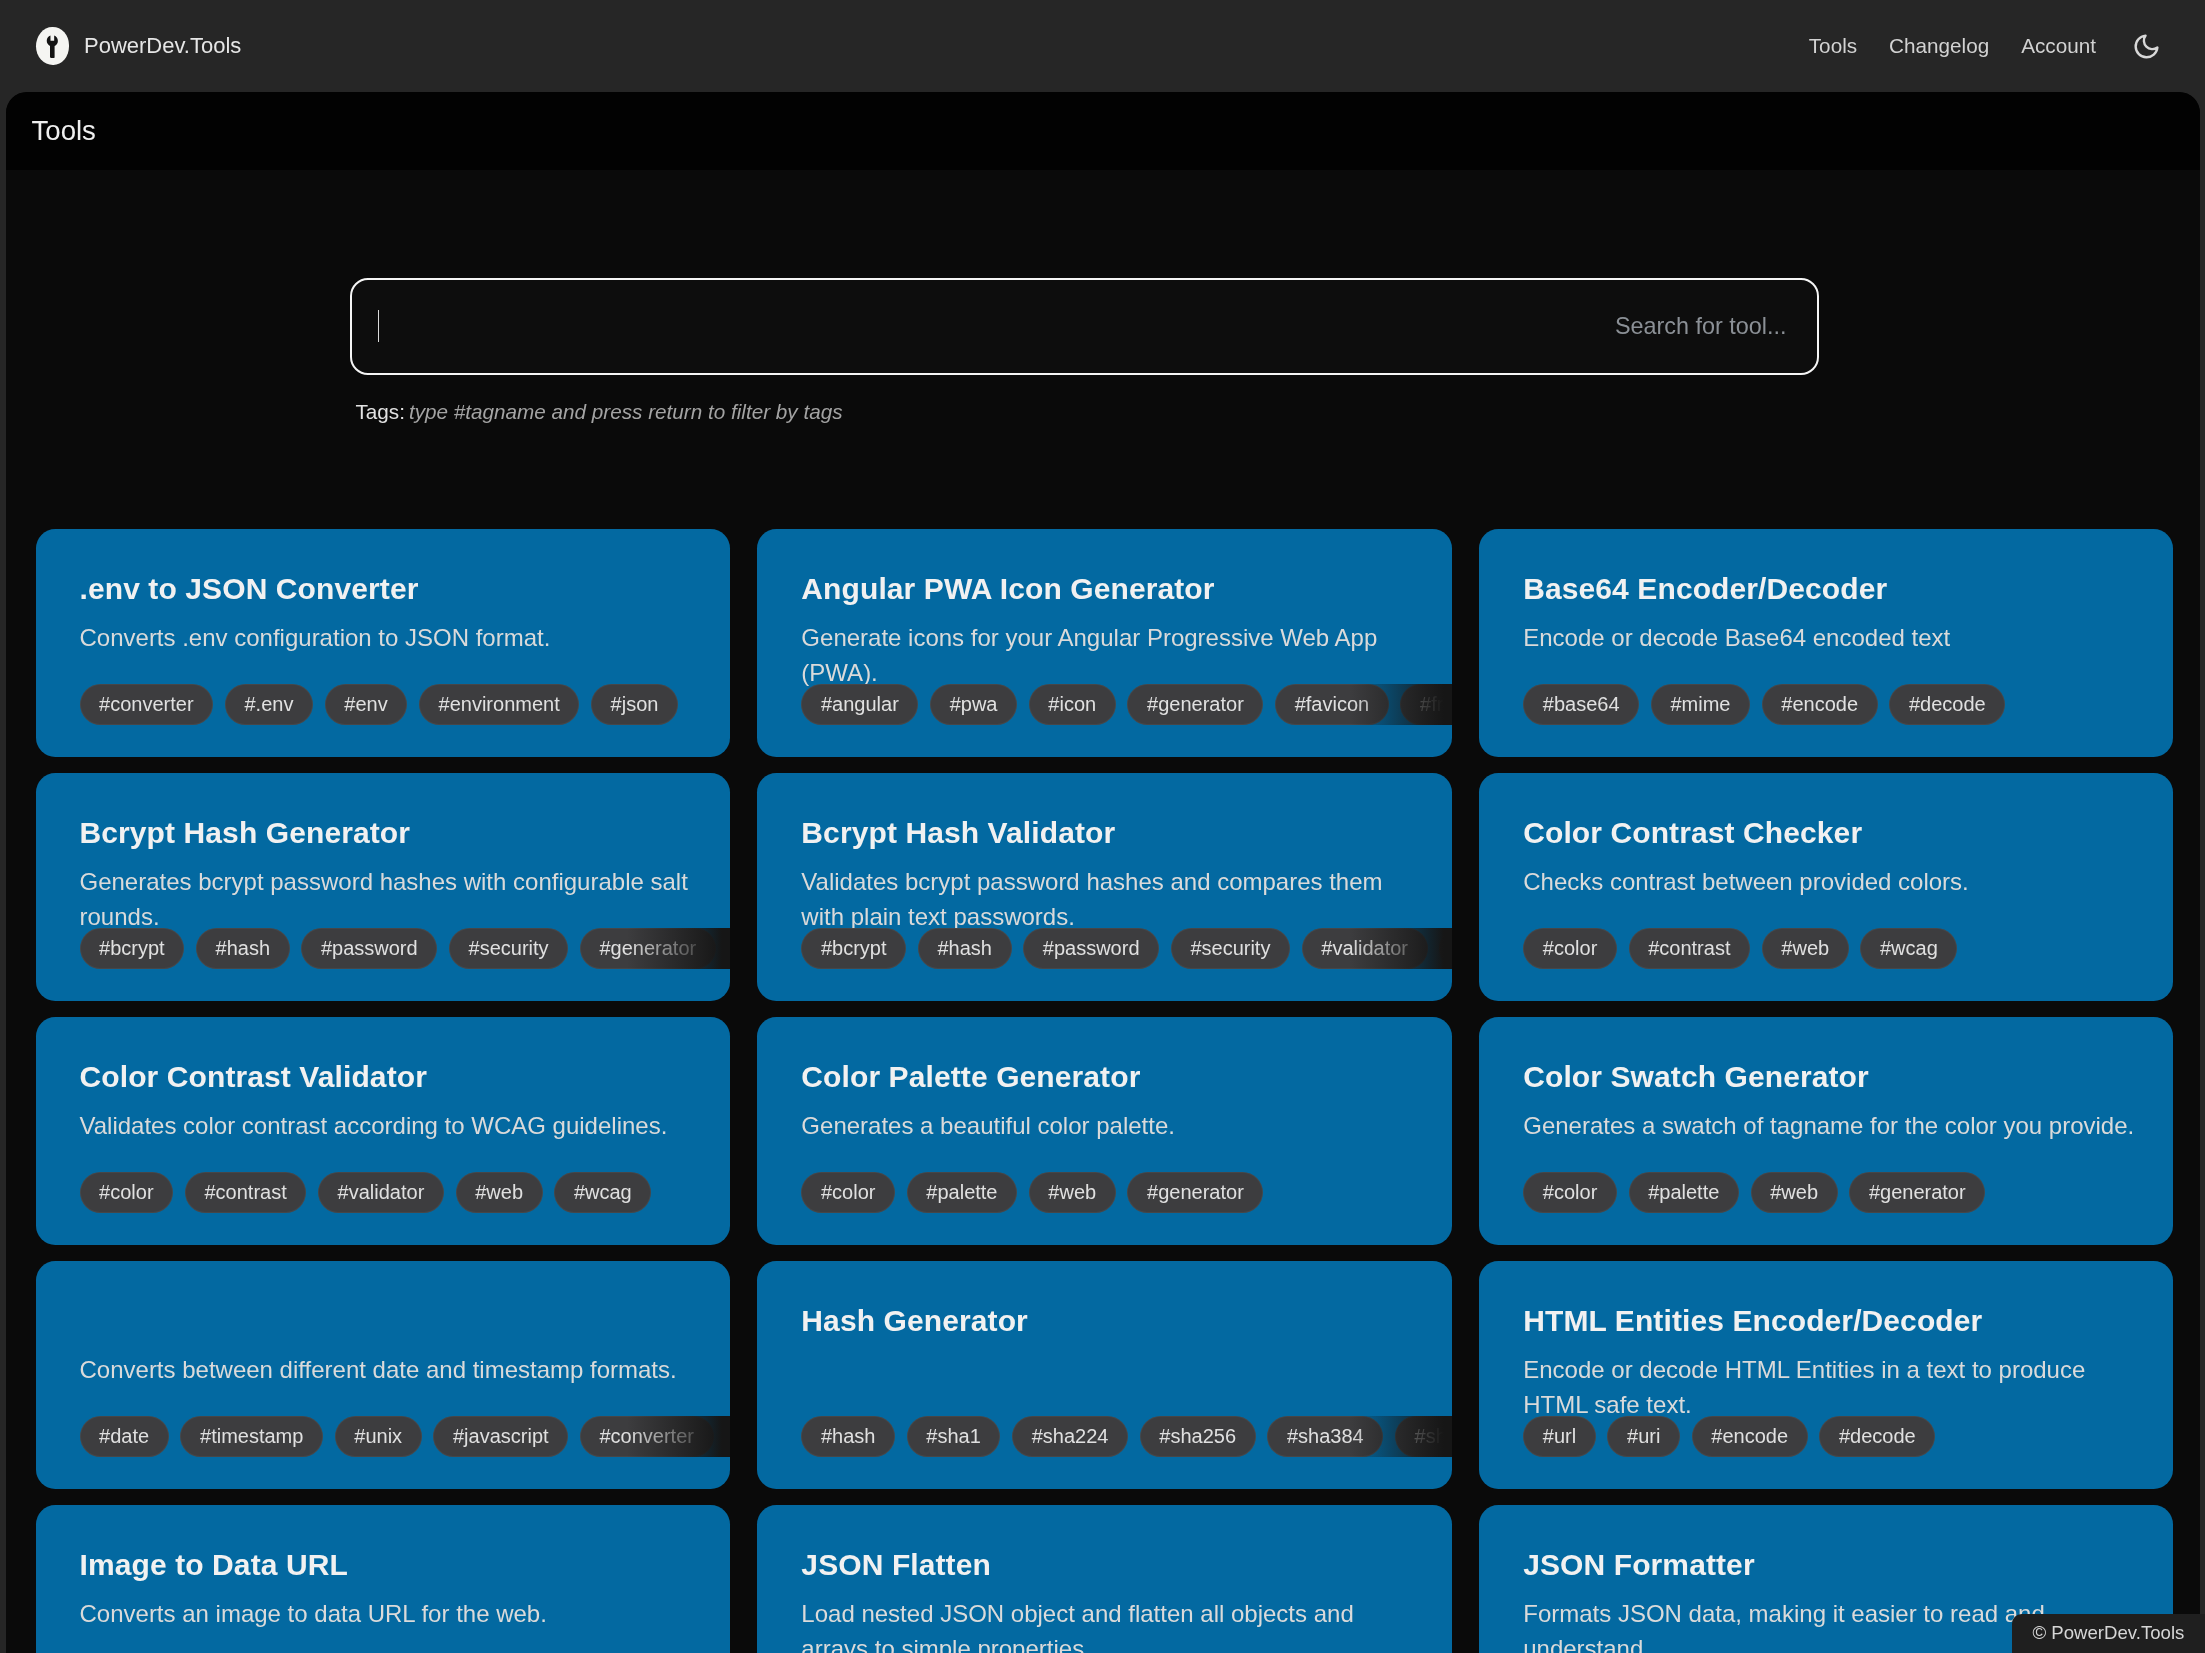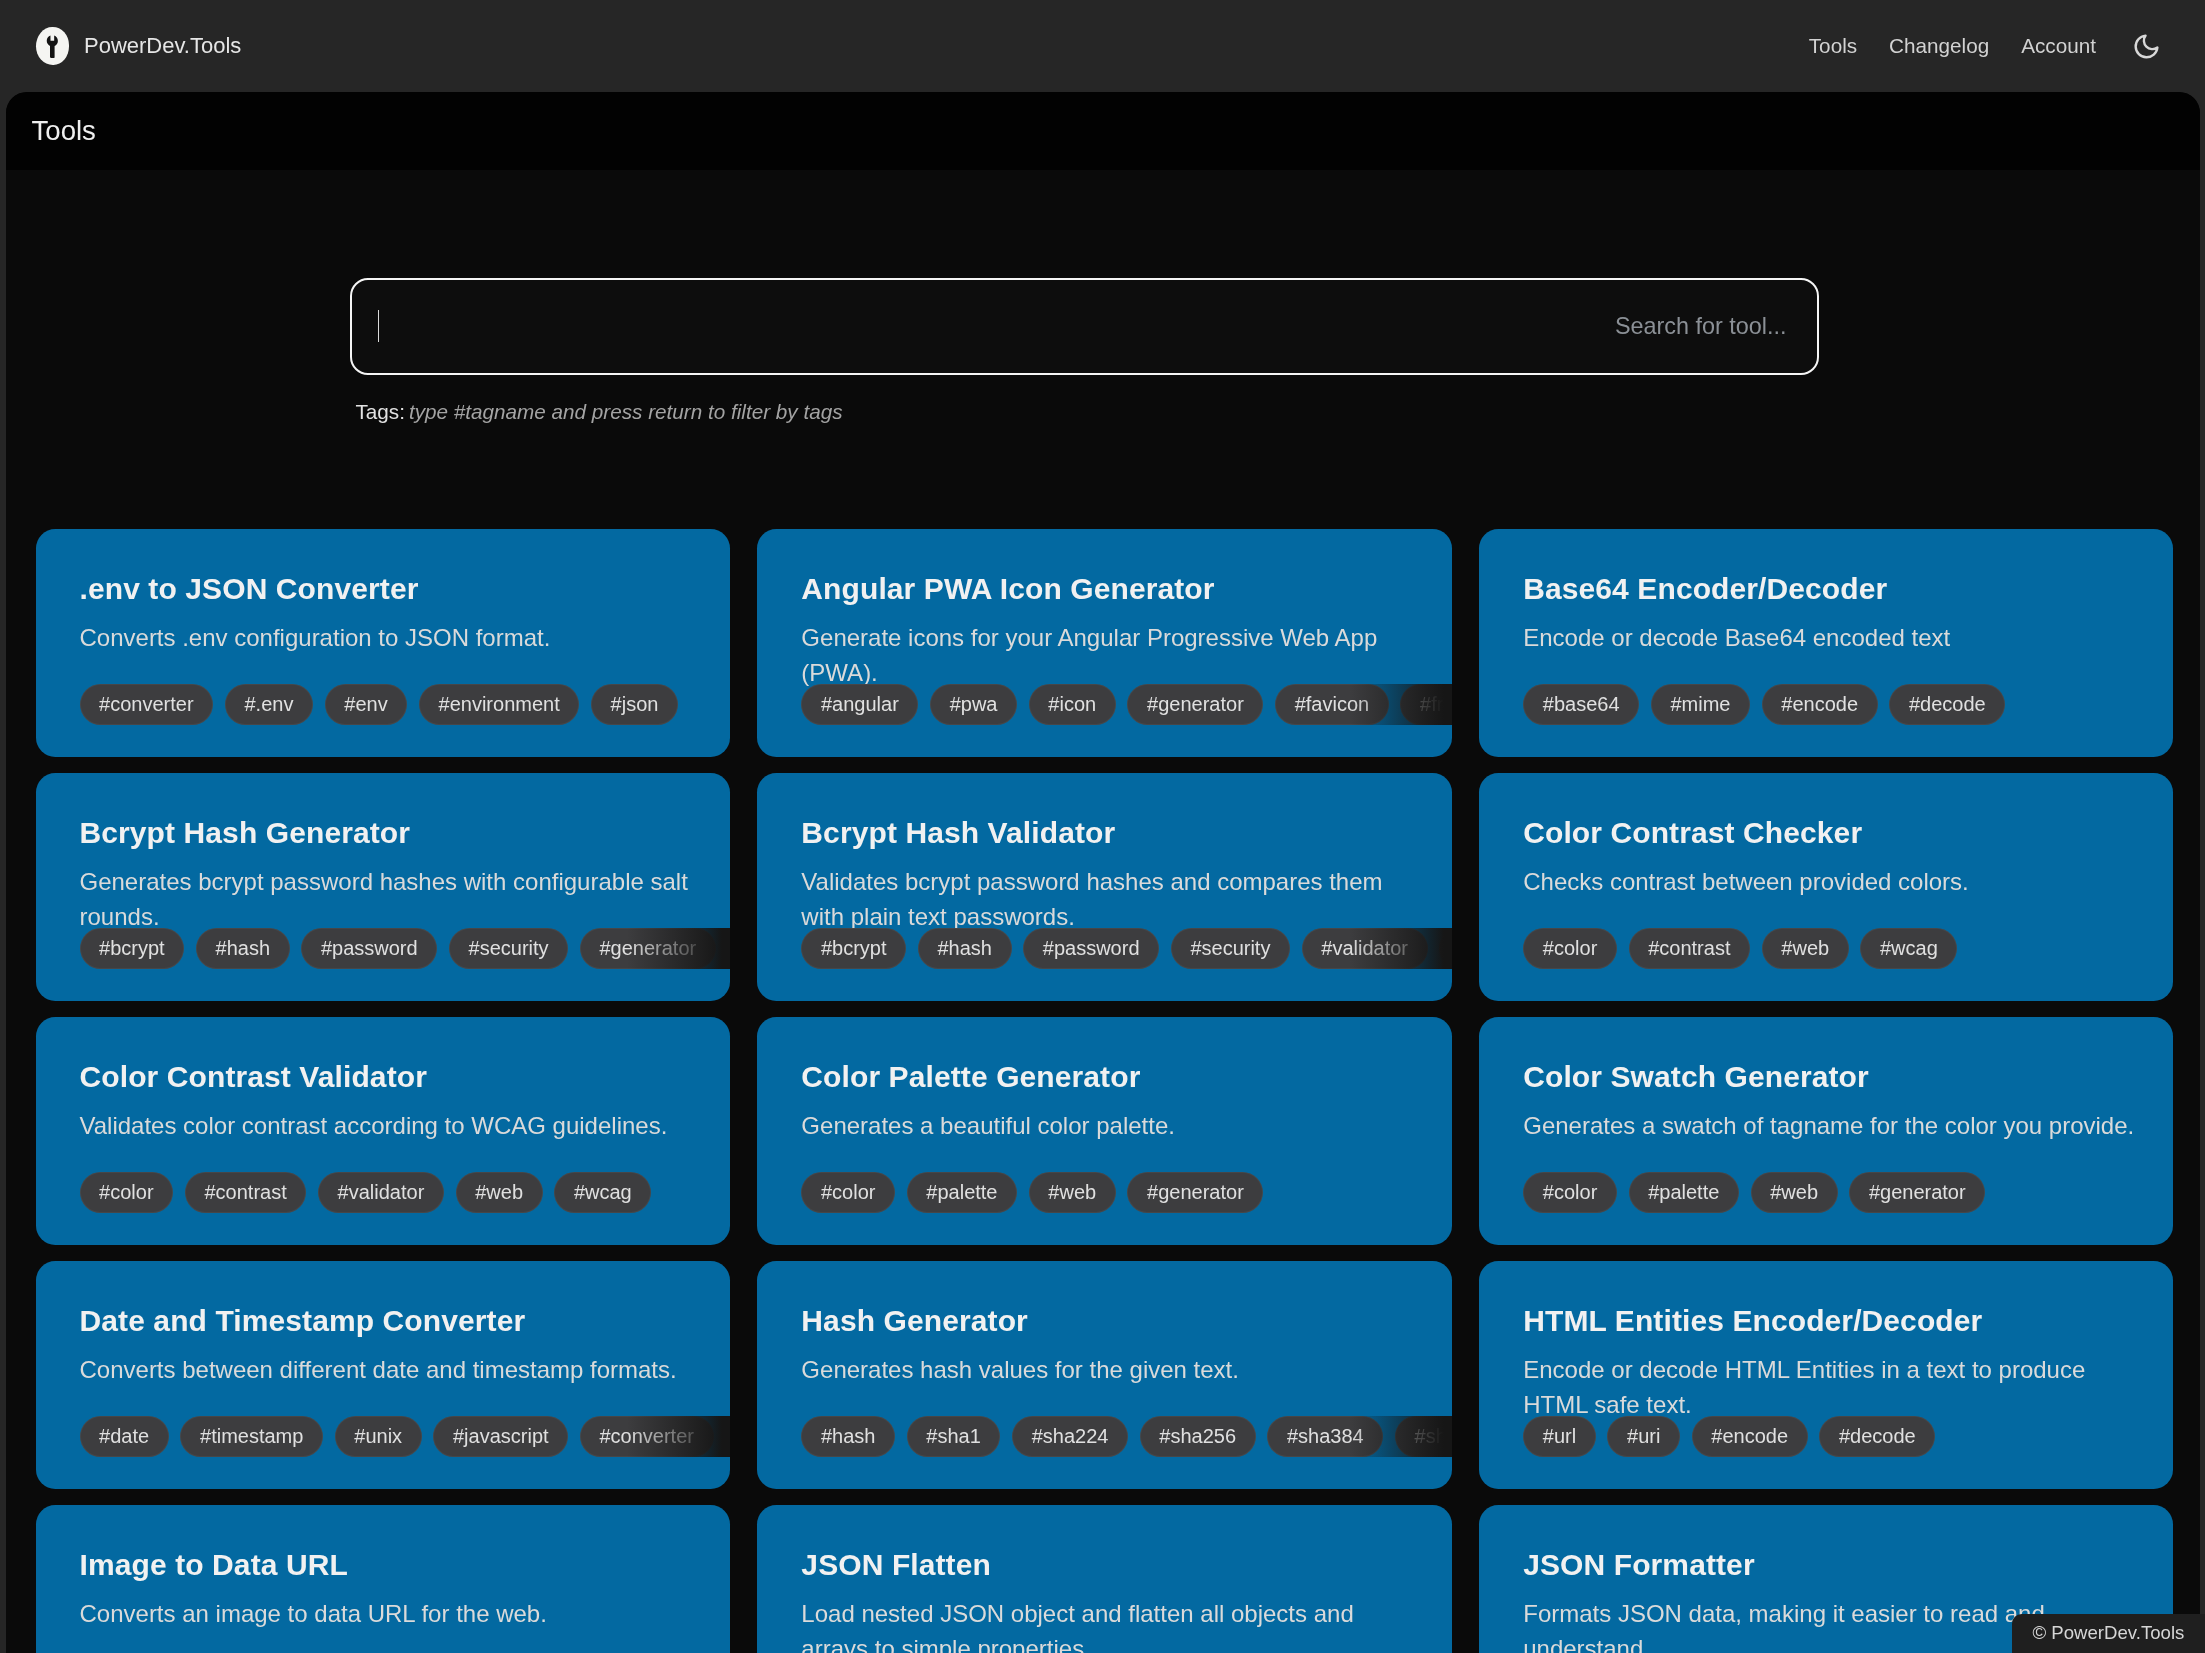--- a/index.html
+++ b/index.html
@@ -288,35 +288,33 @@
         <div class="card-desc">Generates a swatch of tagname for the color you provide.</div>
         <div class="card-tags">
           <span class="tag">#color</span>
           <span class="tag">#palette</span>
           <span class="tag">#web</span>
           <span class="tag">#generator</span>
         </div>
       </div>
 
       <div class="card fade-right">
-        <div class="card-title">Date and Timestamp Converter</div>
         <div class="card-desc">Converts between different date and timestamp formats.</div>
         <div class="card-tags">
           <span class="tag">#date</span>
           <span class="tag">#timestamp</span>
           <span class="tag">#unix</span>
           <span class="tag">#javascript</span>
           <span class="tag">#converter</span>
           <span class="tag">#is</span>
         </div>
       </div>
 
       <div class="card fade-right">
         <div class="card-title">Hash Generator</div>
-        <div class="card-desc">Generates hash values for the given text.</div>
         <div class="card-tags">
           <span class="tag">#hash</span>
           <span class="tag">#sha1</span>
           <span class="tag">#sha224</span>
           <span class="tag">#sha256</span>
           <span class="tag">#sha384</span>
           <span class="tag">#sha512</span>
         </div>
       </div>
 

